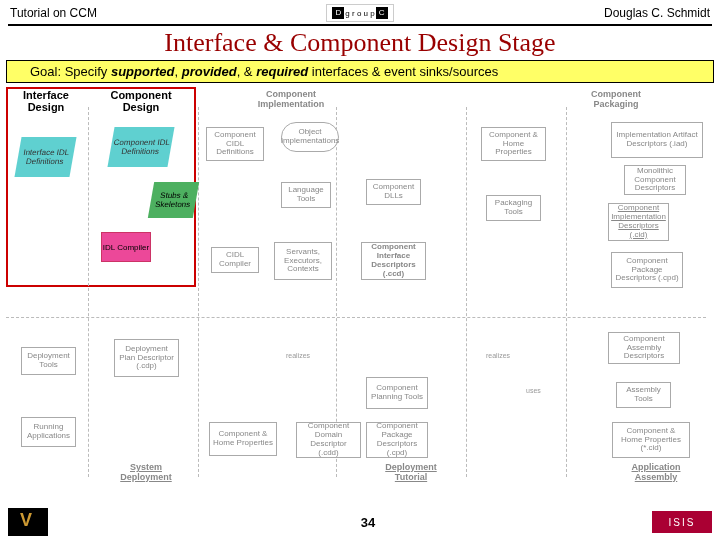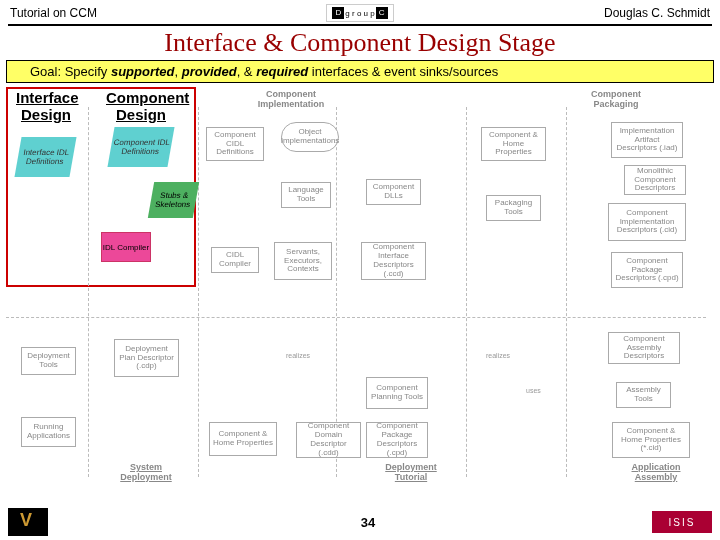--- a/index.html
+++ b/index.html
@@ -11,21 +11,21 @@
   .logo-box { display: inline-flex; align-items: center; background: #fff; border: 1px solid #ccc; padding: 2px 4px; font-size: 10px; }
   .logo-square { display: inline-block; width: 12px; height: 12px; background: #000; color: #fff; text-align: center; line-height: 12px; font-size: 8px; margin: 0 1px; }
   .hr { height: 2px; background: #000; margin: 0 8px; }
   .title { text-align: center; font-size: 26px; color: #990000; font-family: "Times New Roman", serif; margin: 2px 0; }
   .goal-bar { background: #ffff66; border: 1px solid #000; margin: 0 6px; padding: 3px 23px; font-size: 13px; }
   .ital { font-style: italic; font-weight: bold; }
   .diagram { position: relative; margin: 4px 6px 0; height: 400px; font-size: 8px; color: #888; }
   .col-header { position: absolute; font-weight: bold; font-size: 9px; text-align: center; }
   .highlight-box { position: absolute; border: 2px solid #cc0000; }
   .node { position: absolute; border: 1px solid #aaa; background: #fff; padding: 2px; text-align: center; display: flex; align-items: center; justify-content: center; line-height: 1.1; }
-  .node-dark { color: #333; border-color: #666; font-weight: bold; font-size: 15px; text-decoration: underline; }
+  .node-dark { color: #333; border-color: #666; font-weight: bold; font-size: 11px; }
   .para-cyan { position: absolute; background: #5fd0d0; transform: skewX(-10deg); display: flex; align-items: center; justify-content: center; text-align: center; font-size: 8px; color: #333; }
   .para-green { position: absolute; background: #4db060; transform: skewX(-10deg); display: flex; align-items: center; justify-content: center; text-align: center; font-size: 8px; color: #000; }
   .node-pink { position: absolute; background: #ec4899; border: 1px solid #cc3366; display: flex; align-items: center; justify-content: center; text-align: center; font-size: 8px; color: #000; }
   .dash-v { position: absolute; width: 0; border-left: 1px dashed #bbb; }
   .dash-h { position: absolute; height: 0; border-top: 1px dashed #bbb; }
   .footer { position: absolute; bottom: 4px; left: 0; right: 0; display: flex; align-items: center; }
   .foot-left { width: 40px; height: 28px; background: #000; margin-left: 8px; position: relative; }
   .foot-v { position: absolute; color: #cc9933; font-size: 18px; font-weight: bold; left: 12px; top: 2px; }
   .foot-page { flex: 1; text-align: center; font-weight: bold; font-size: 13px; margin-left: 36px; }
   .foot-right { width: 60px; height: 22px; background: #aa0033; margin-right: 8px; display: flex; align-items: center; justify-content: center; color: #fff; font-size: 10px; letter-spacing: 2px; }
@@ -73,28 +73,28 @@
   <div class="para-green" style="left:145px; top:95px; width:45px; height:36px;">Stubs &amp; Skeletons</div>
   <div class="node-pink" style="left:95px; top:145px; width:50px; height:30px;">IDL Compiler</div>
 
   <div class="node" style="left:200px; top:40px; width:58px; height:34px;">Component CIDL Definitions</div>
   <div class="node" style="left:275px; top:35px; width:58px; height:30px;border-radius:15px;">Object Implementations</div>
   <div class="node" style="left:275px; top:95px; width:50px; height:26px;">Language Tools</div>
   <div class="node" style="left:205px; top:160px; width:48px; height:26px;">CIDL Compiler</div>
   <div class="node" style="left:268px; top:155px; width:58px; height:38px;">Servants, Executors, Contexts</div>
 
   <div class="node" style="left:360px; top:92px; width:55px; height:26px;">Component DLLs</div>
-  <div class="node" style="left:355px; top:155px; width:65px; height:38px;">Component Interface Descriptors (.ccd)</div>
+  <div class="node" style="left:355px; top:155px; width:65px; height:38px;font-weight:bold;">Component Interface Descriptors (.ccd)</div>
 
   <div class="node" style="left:475px; top:40px; width:65px; height:34px;">Component &amp; Home Properties</div>
   <div class="node" style="left:480px; top:108px; width:55px; height:26px;">Packaging Tools</div>
 
-  <div class="node" style="left:605px; top:35px; width:72px; height:36px;">Implementation Artifact Descriptors (.iad)</div>
+  <div class="node" style="left:605px; top:35px; width:92px; height:36px;">Implementation Artifact Descriptors (.iad)</div>
   <div class="node" style="left:618px; top:78px; width:62px; height:30px;">Monolithic Component Descriptors</div>
-  <div class="node" style="left:602px; top:116px; width:78px; height:38px;">Component Implementation Descriptors (.cid)</div>
+  <div class="node" style="left:602px; top:116px; width:61px; height:38px;text-decoration:underline;">Component Implementation Descriptors (.cid)</div>
   <div class="node" style="left:605px; top:165px; width:72px; height:36px;">Component Package Descriptors (.cpd)</div>
 
   <div class="col-header" style="left:105px; top:375px; width:70px; text-decoration:underline;">System Deployment</div>
   <div class="col-header" style="left:365px; top:375px; width:80px; text-decoration:underline;">Deployment Tutorial</div>
   <div class="col-header" style="left:615px; top:375px; width:70px; text-decoration:underline;">Application Assembly</div>
 
   <div class="node" style="left:15px; top:260px; width:55px; height:28px;">Deployment Tools</div>
   <div class="node" style="left:108px; top:252px; width:65px; height:38px;">Deployment Plan Descriptor (.cdp)</div>
   <div class="node" style="left:15px; top:330px; width:55px; height:30px;">Running Applications</div>
 

